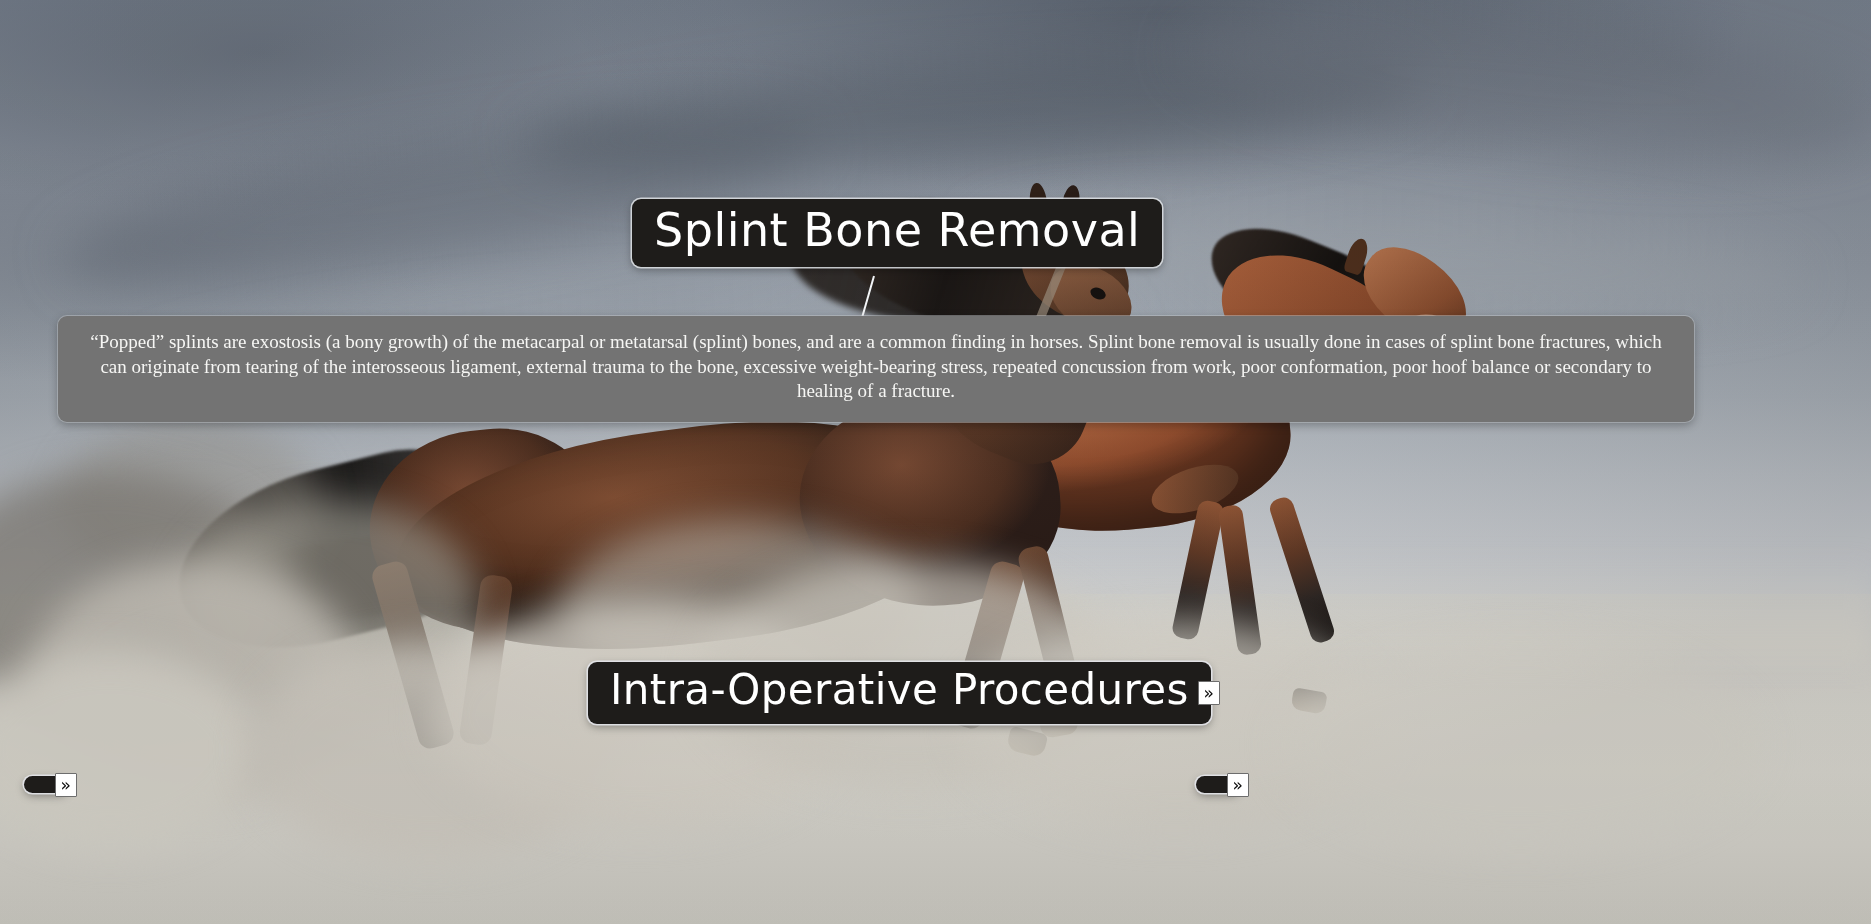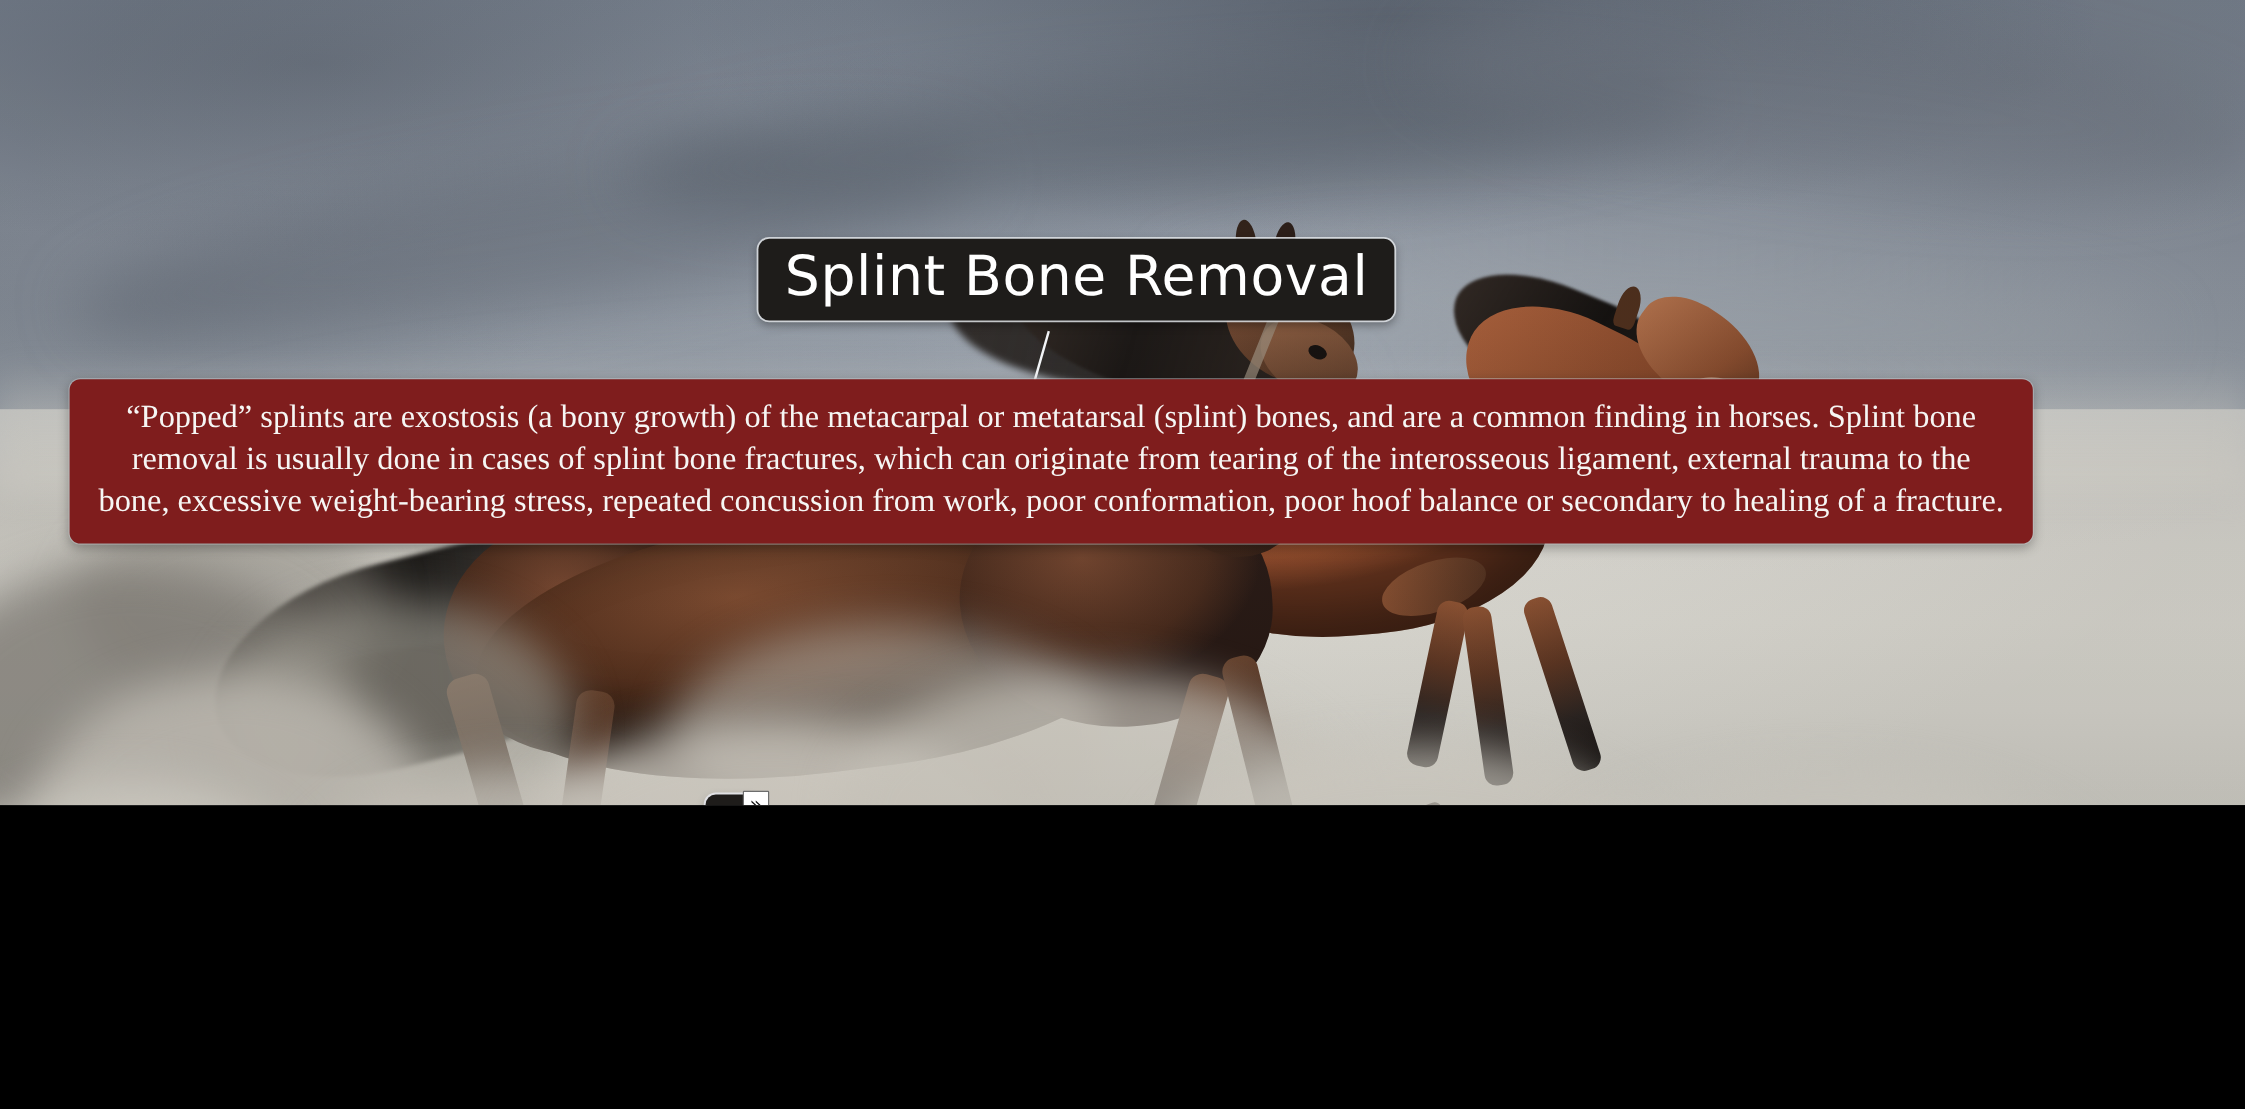--- a/index.html
+++ b/index.html
@@ -8,21 +8,21 @@
     padding: 0;
     background: #000;
   }
   body {
     font-family: "Liberation Sans", sans-serif;
   }
 
   .stage {
     position: relative;
     width: 1871px;
-    height: 671px;
+    height: 924px;
     overflow: hidden;
     background: #8e97a3;
   }
 
   
   .photo {
     position: absolute;
     inset: 0;
     overflow: hidden;
   }
@@ -375,27 +375,27 @@
     background: #f3f5f7;
     transform: rotate(16deg);
     transform-origin: top center;
   }
 
   .desc-card {
     position: absolute;
     left: 58px;
     top: 316px;
     width: 1596px;
-    background: #7f1d1d;
+    background: #737373;
     color: #f6f6f4;
     border-radius: 9px;
     padding: 14px 20px 18px 20px;
     box-shadow: 0 0 0 1px rgba(200,204,208,.45), 0 3px 10px rgba(0,0,0,.30);
     font-family: "Liberation Serif", serif;
-    font-size: 27px;
+    font-size: 19px;
     line-height: 1.30;
     text-align: center;
   }
   .desc-card p { margin: 0; }
 
   .nav-btn {
     position: absolute;
     background: #1e1c1a;
     color: #ffffff;
     border-radius: 9px;
@@ -511,20 +511,21 @@
 
   <div class="desc-card">
     <p>“Popped” splints are exostosis (a bony growth) of the metacarpal or metatarsal (splint) bones, and are a common finding in horses. Splint bone removal is usually done in cases of splint bone fractures, which can originate from tearing of the interosseous ligament, external trauma to the bone, excessive weight-bearing stress, repeated concussion from work, poor conformation, poor hoof balance or secondary to healing of a fracture.</p>
   </div>
 
   <div class="nav-btn nav-pre">
     <span class="chev">»</span>
   </div>
 
   <div class="nav-btn nav-intra">
+    <span>Intra-Operative Procedures</span>
     <span class="chev">»</span>
   </div>
 
   <div class="nav-btn nav-post">
     <span class="chev">»</span>
   </div>
 
 </div>
 
 </body></html>

